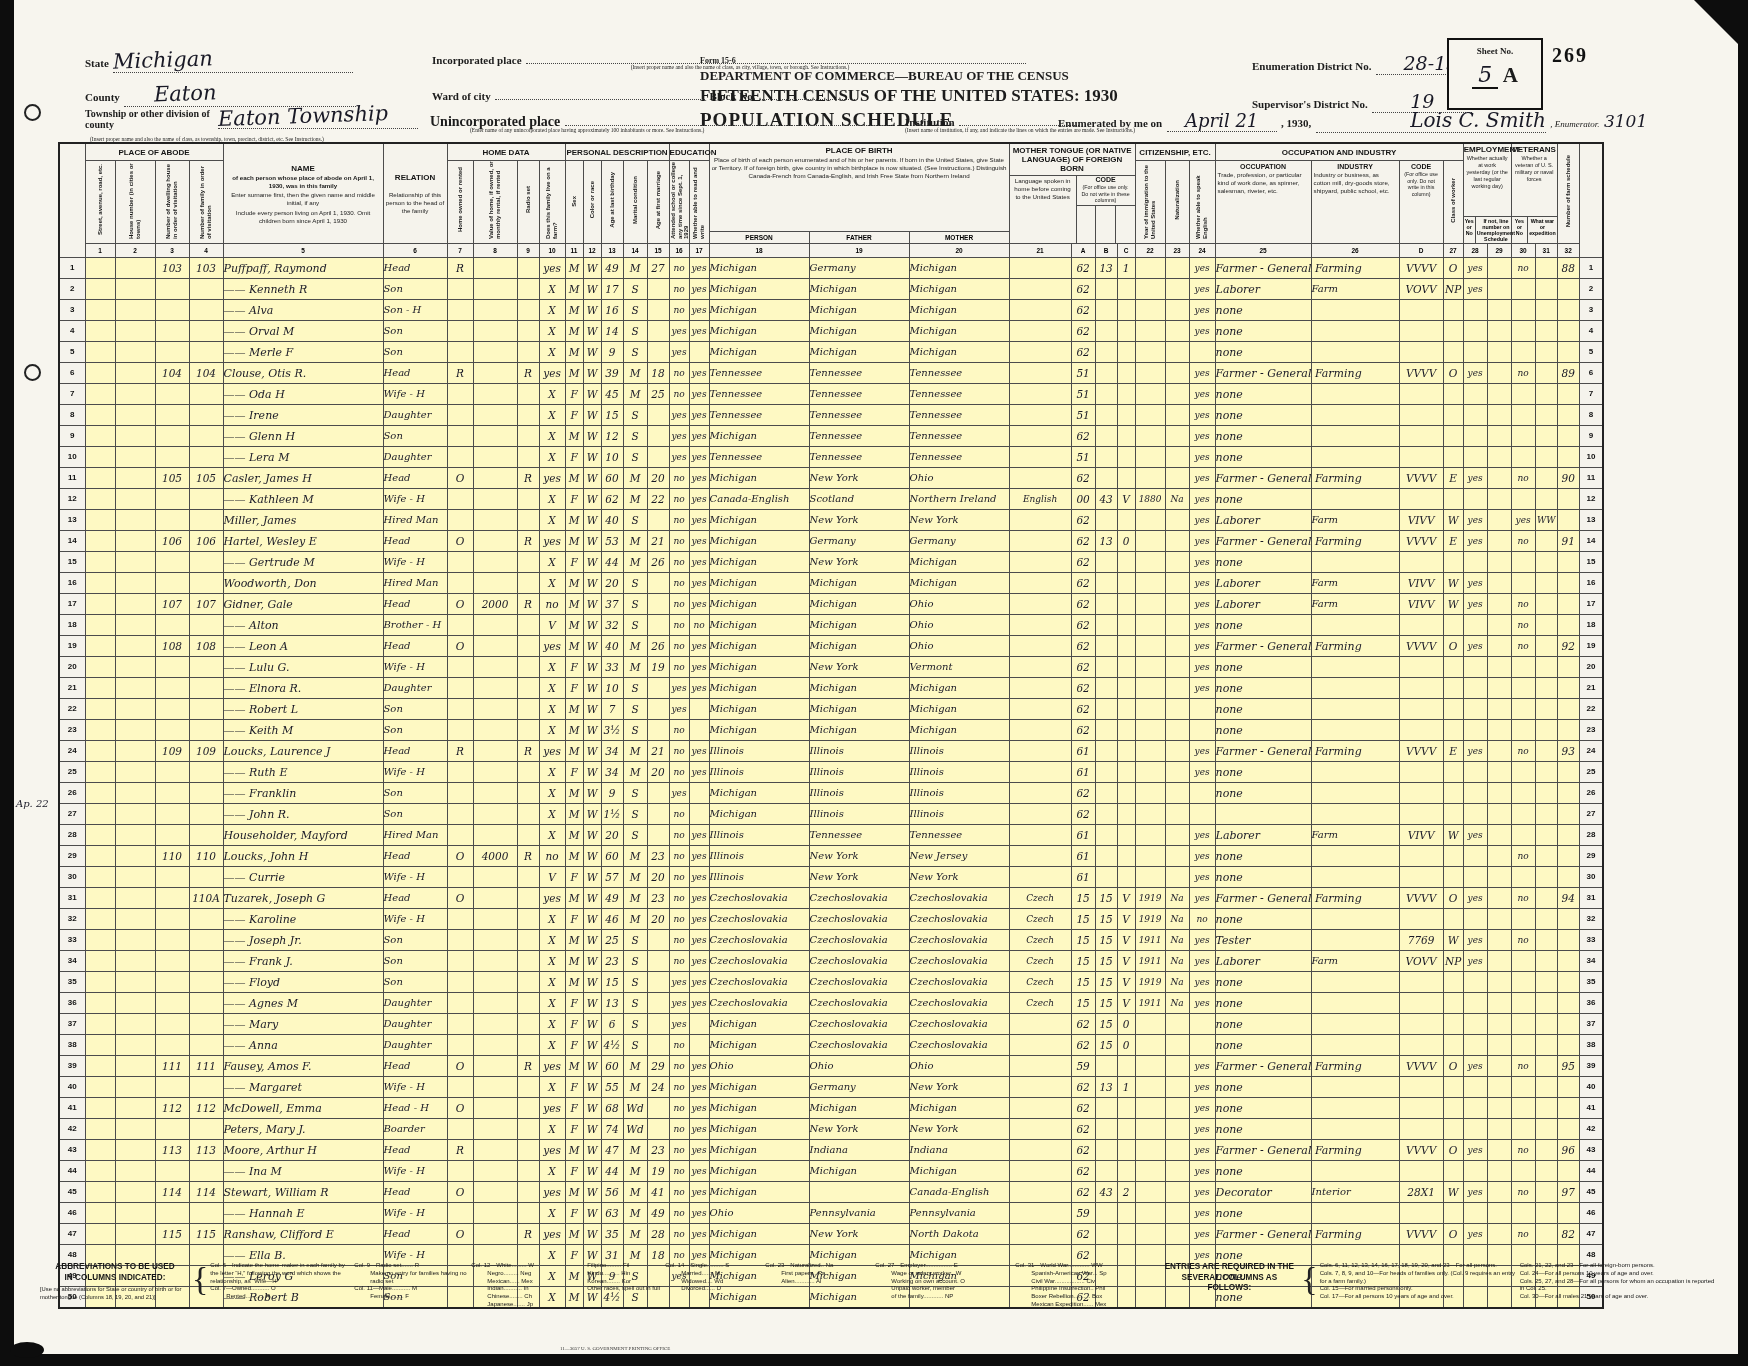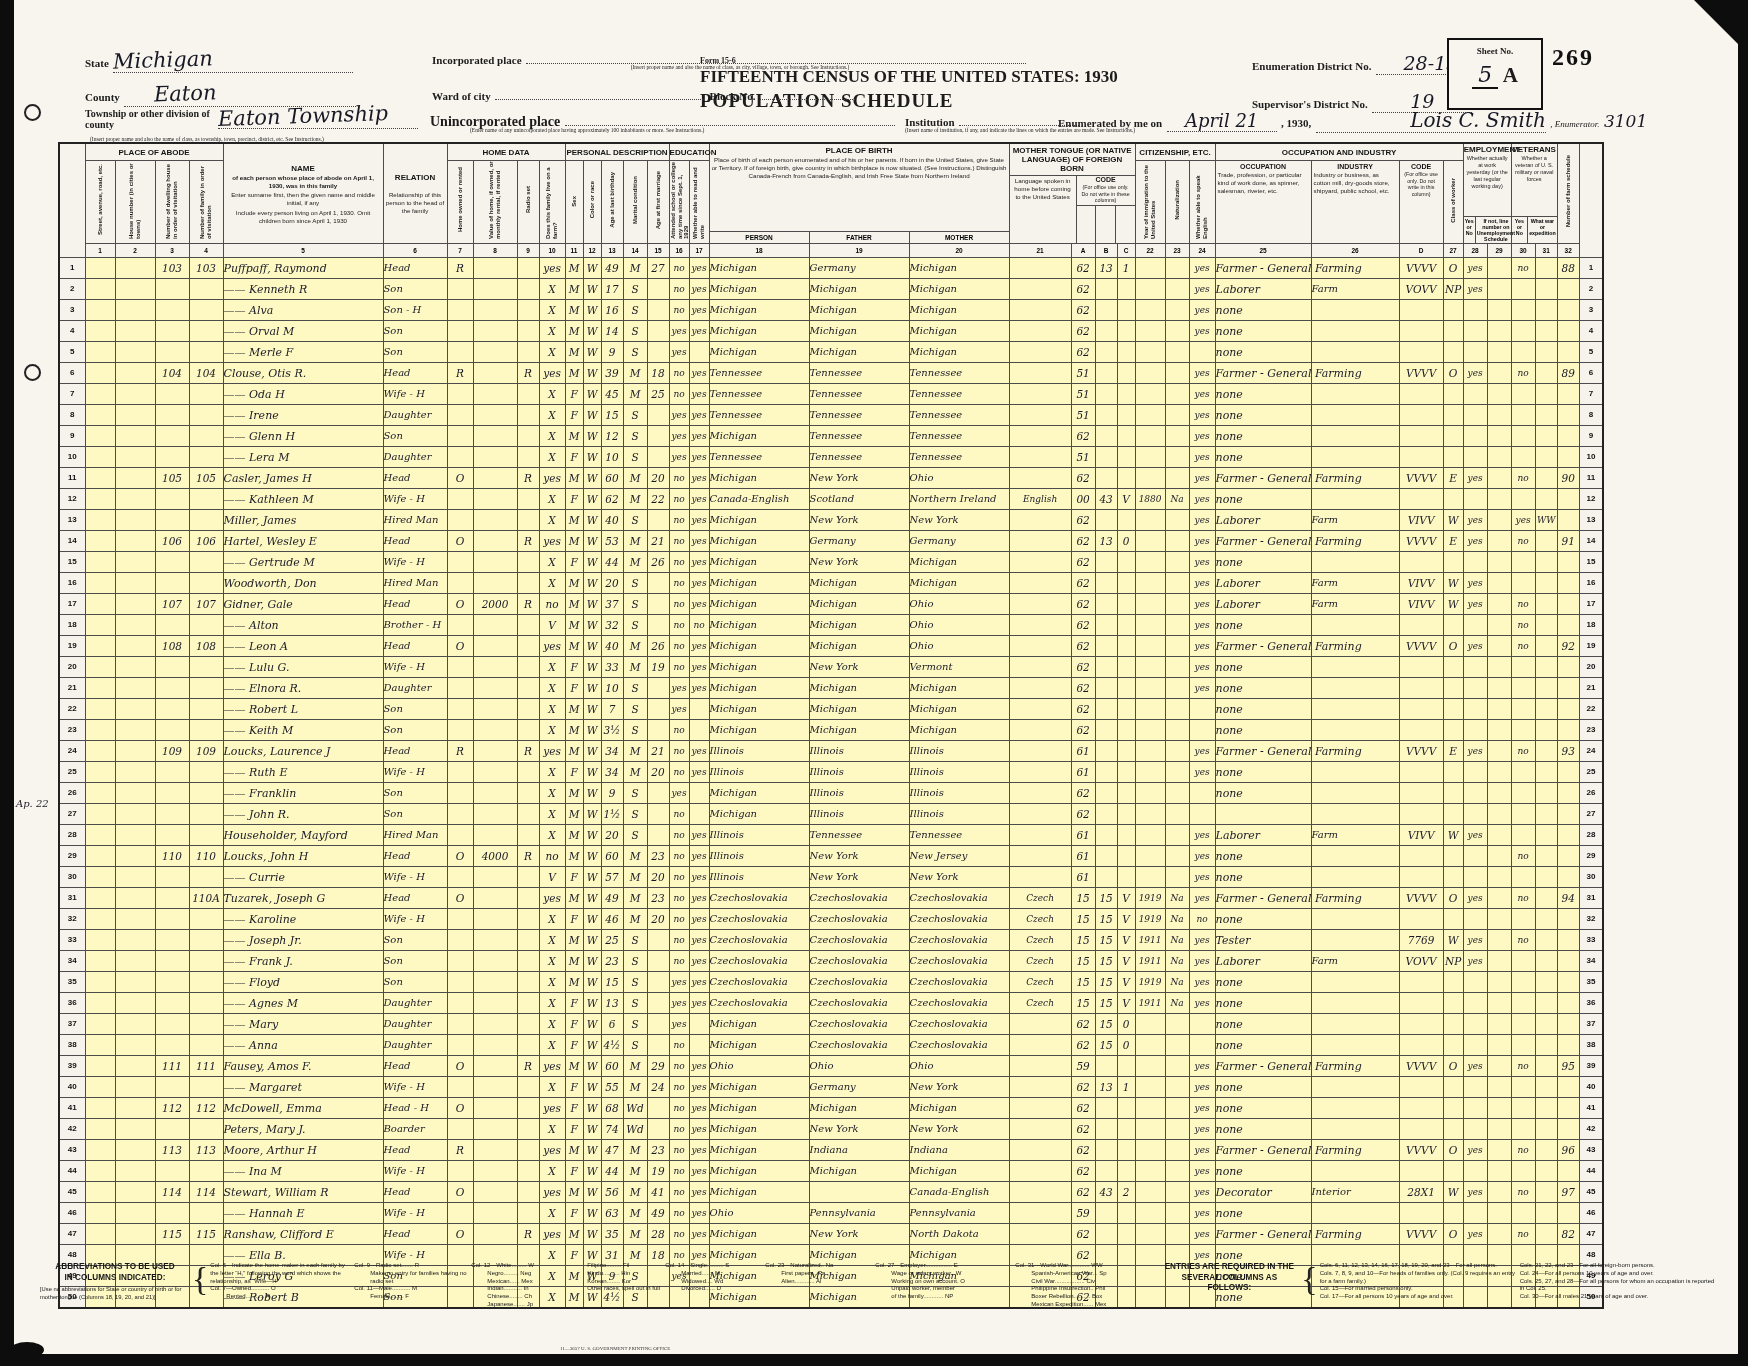--- a/index.html
+++ b/index.html
@@ -15,21 +15,21 @@
   .hole{position:absolute;width:13px;height:13px;border:2px solid #222;border-radius:50%;background:#f7f5ee;}
   
   .pr{font-family:"Liberation Serif",serif;color:#1c1c1c;}
   .bold{font-weight:700;}
   .hw{font-family:"DejaVu Serif",serif;font-style:italic;color:#191926;}
   .hwbig{font-size:21px;transform:rotate(-2deg);display:inline-block;}
   .abs{position:absolute;}
   .dot{border-bottom:1px dotted #444;display:inline-block;}
   .note{font-size:5.5px;color:#222;font-family:"Liberation Serif",serif;}
   .titleblock{left:700px;top:8px;width:620px;text-align:left;margin-top:48px;}
-  .stamp{font-family:"Liberation Serif",serif;font-weight:700;font-size:24px;letter-spacing:2px;color:#111;}
+  .stamp{font-family:"Liberation Serif",serif;font-weight:700;font-size:20px;letter-spacing:2px;color:#111;}
   .sheetbox{border:2.5px solid #111;width:92px;height:68px;text-align:center;background:#f7f5ee;}
   
   table.census{position:absolute;left:58px;top:142px;width:1544px;border-collapse:collapse;table-layout:fixed;background:#fef9c3;}
   table.census{border:2px solid #222;}
   table.census th,table.census td{border:1px solid #4c4c4c;padding:0;overflow:visible;}
   table.census td{height:20px;white-space:nowrap;line-height:1;}
   .gt{font-size:8px;font-weight:700;text-align:center;font-family:"Liberation Sans",sans-serif;color:#151515;}
   th{vertical-align:top;background:#f5f3ec;}
   tr.h1 th{height:16px;vertical-align:middle;}
   tr.h2 th{height:82px;}
@@ -70,20 +70,21 @@
   .brace{font-size:34px;font-family:"Liberation Serif",serif;line-height:0.9;color:#222;flex:none;margin-top:2px;}
   .ftiny{position:absolute;left:560px;top:1346px;font-size:5px;color:#333;}
 </style>
 </head>
 <body>
 
 <div class="paper"></div>
 
 <div class="abs titleblock">
   <div class="pr bold" style="font-size:8px;">Form 15-6</div>
+  <div class="pr bold" style="font-size:13px;margin-top:3px;">DEPARTMENT OF COMMERCE—BUREAU OF THE CENSUS</div>
   <div class="pr bold" style="font-size:17px;margin-top:2px;">FIFTEENTH CENSUS OF THE UNITED STATES: 1930</div>
   <div class="pr bold" style="font-size:19px;margin-top:3px;letter-spacing:1px;">POPULATION SCHEDULE</div>
 </div>
 
 <div class="abs" style="left:85px;top:48px;">
   <span class="pr bold" style="font-size:11px;">State</span>
   <span class="dot" style="width:240px;text-align:left;"><span class="hw hwbig">Michigan</span></span>
 </div>
 <div class="abs" style="left:85px;top:82px;">
   <span class="pr bold" style="font-size:11px;">County</span>

